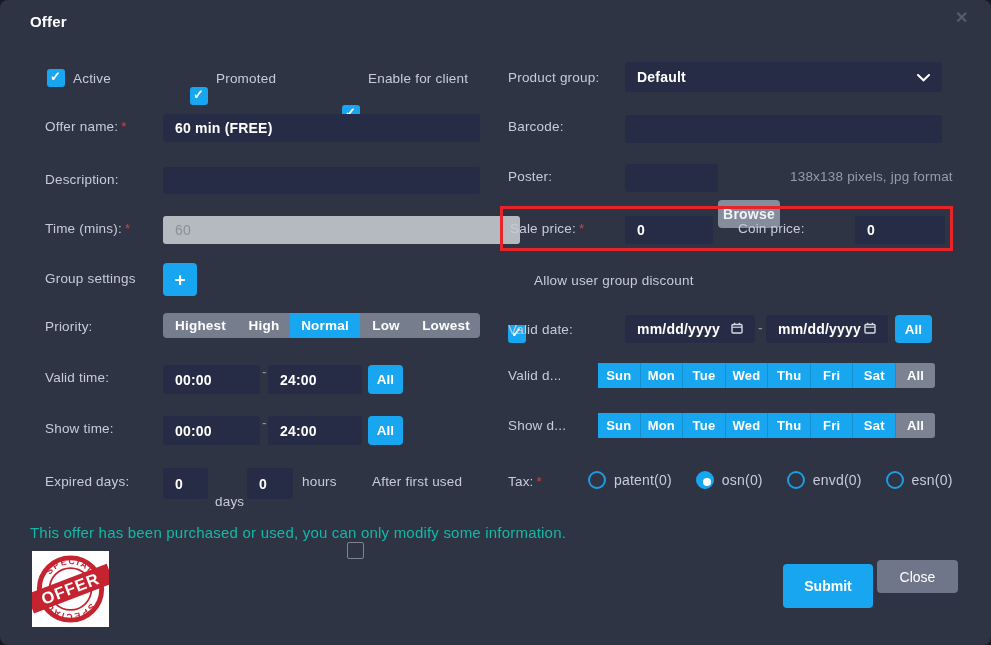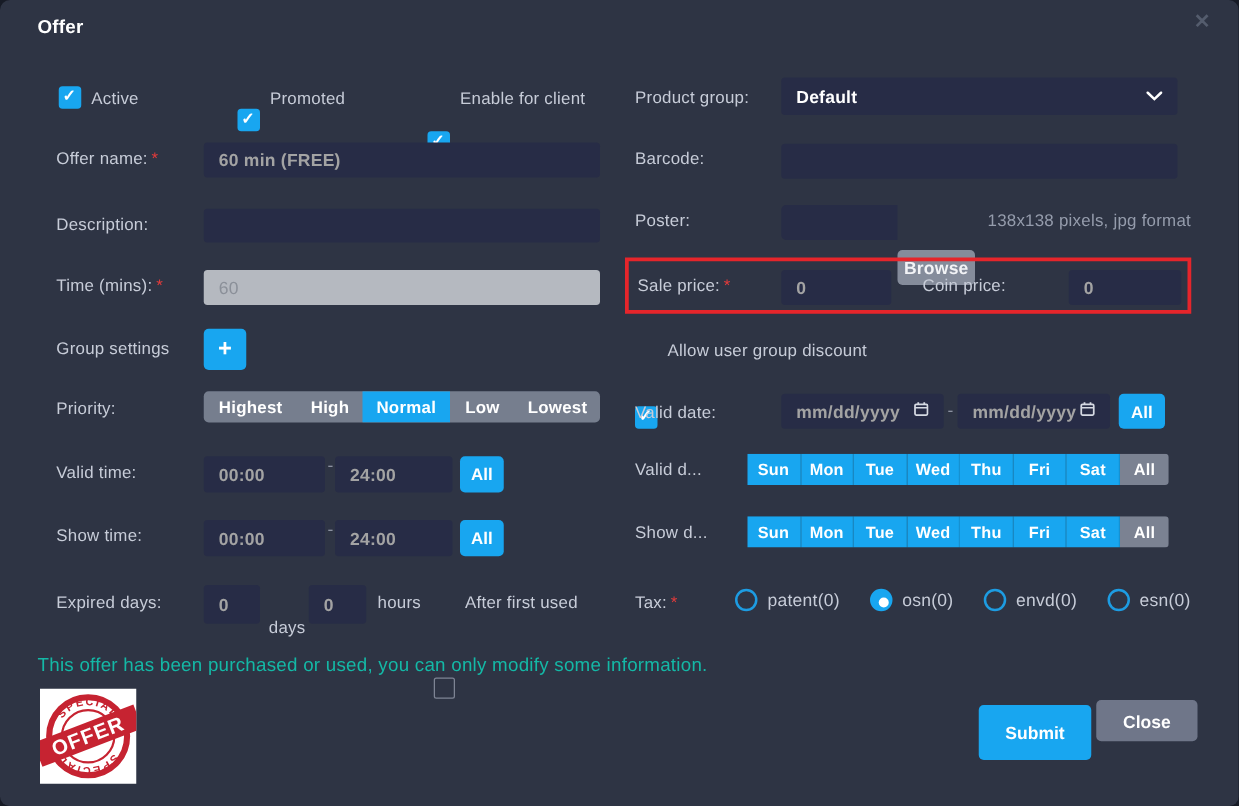--- a/index.html
+++ b/index.html
@@ -4,30 +4,30 @@
 <style>
   html,body{margin:0;padding:0;background:#171b26;}
   *{box-sizing:border-box;font-family:"Liberation Sans",sans-serif;}
   .modal{position:relative;width:991px;height:645px;background:#2e3444;border-radius:8px;overflow:hidden;letter-spacing:.2px;}
   .abs{position:absolute;}
   .title{color:#fff;font-size:15px;font-weight:700;}
   .close-x{color:#545c6d;font-size:16px;font-weight:700;cursor:pointer;line-height:1;}
   .label{color:#c7ccd8;font-size:13.5px;white-space:nowrap;}
   .req{color:#e23b3b;margin-left:3px;font-size:13.5px;}
   .input{background:#272c46;border-radius:3px;display:flex;align-items:center;padding:0 12px;}
-  .input .val{color:#a3a3a3;font-size:14px;font-weight:600;white-space:nowrap;}
+  .input .val{color:#ffffff;font-size:14px;font-weight:600;white-space:nowrap;}
   .input.disabled{background:#b5b9c0;}
   .input.disabled .val{color:#8b9099;font-weight:400;}
   .cb{width:18px;height:18px;border-radius:3px;background:#18a6f0;position:relative;cursor:pointer;}
   .cb.unchecked{background:transparent;border:1px solid #7e8494;border-radius:2px;}
   .cb.checked::after{content:"✓";position:absolute;left:3px;top:0px;color:#fff;font-size:13px;font-weight:700;}
   .select{background:#272c46;border-radius:3px;display:flex;align-items:center;justify-content:space-between;padding:0 12px;cursor:pointer;}
   .select .val{color:#fff;font-size:14px;font-weight:600;}
   .btn-blue{background:#18a6f0;border:none;border-radius:4px;color:#fff;font-size:13.5px;font-weight:700;display:flex;align-items:center;justify-content:center;cursor:pointer;}
-  .btn-gray{background:#6f7689;border:none;border-radius:4px;color:#fff;font-size:14px;font-weight:700;display:flex;align-items:center;justify-content:center;cursor:pointer;}
+  .btn-gray{background:#6f7689;border:none;border-radius:4px;color:#fff;font-size:14px;font-weight:400;display:flex;align-items:center;justify-content:center;cursor:pointer;}
   .browse{background:#858c9b;border-radius:4px;color:#f2f3f6;font-size:14px;font-weight:600;display:flex;align-items:center;justify-content:center;cursor:pointer;margin-top:36px;}
   .hint{color:#959cac;font-size:13.5px;}
   .seg-bar{background:#767e8e;border-radius:4px;display:flex;overflow:hidden;}
   .seg{color:#fff;font-size:13.5px;font-weight:600;display:flex;align-items:center;justify-content:center;cursor:pointer;}
   .seg.sel{background:#18a6f0;}
   .daybar{border-radius:3px;display:flex;overflow:hidden;padding-left:12px;}
   .day{flex:1;background:#18a6f0;color:#fff;font-size:13px;font-weight:600;display:flex;align-items:center;justify-content:center;cursor:pointer;border-right:1px solid rgba(0,0,0,0.12);}
   .day.all{flex:0 0 39px;background:#7b8292;border-right:none;}
   .dash{color:#8b91a0;font-size:14px;}
   .radio{width:18px;height:18px;border-radius:50%;border:2px solid #1d9ce2;position:relative;cursor:pointer;flex:0 0 auto;}
@@ -73,21 +73,21 @@
   <div class="abs label" style="left:45px;top:172px">Description:</div>
   <div class="abs input" style="left:163px;top:167px;width:317px;height:27px">
     <span class="val"></span>
   </div>
   <div class="abs label" style="left:508px;top:169px">Poster:</div>
   <div class="abs input" style="left:625px;top:164px;width:93px;height:28px;border-radius:4px 0 0 4px"></div>
   <div class="abs browse" style="left:718px;top:164px;width:62px;height:28px">Browse</div>
   <div class="abs hint" style="left:790px;top:169px">138x138 pixels, jpg format</div>
 
   <div class="abs label" style="left:45px;top:221px"><span>Time (mins):</span><span class="req">*</span></div>
-  <div class="abs input disabled" style="left:163px;top:216px;width:317px;height:28px">
+  <div class="abs input disabled" style="left:163px;top:216px;width:357px;height:28px">
     <span class="val">60</span>
   </div>
   <div class="abs label" style="left:510px;top:221px"><span>Sale price:</span><span class="req">*</span></div>
   <div class="abs input" style="left:625px;top:216px;width:88px;height:28px">
     <span class="val">0</span>
   </div>
   <div class="abs label" style="left:738px;top:221px">Coin price:</div>
   <div class="abs input" style="left:855px;top:216px;width:90px;height:28px">
     <span class="val">0</span>
   </div>

